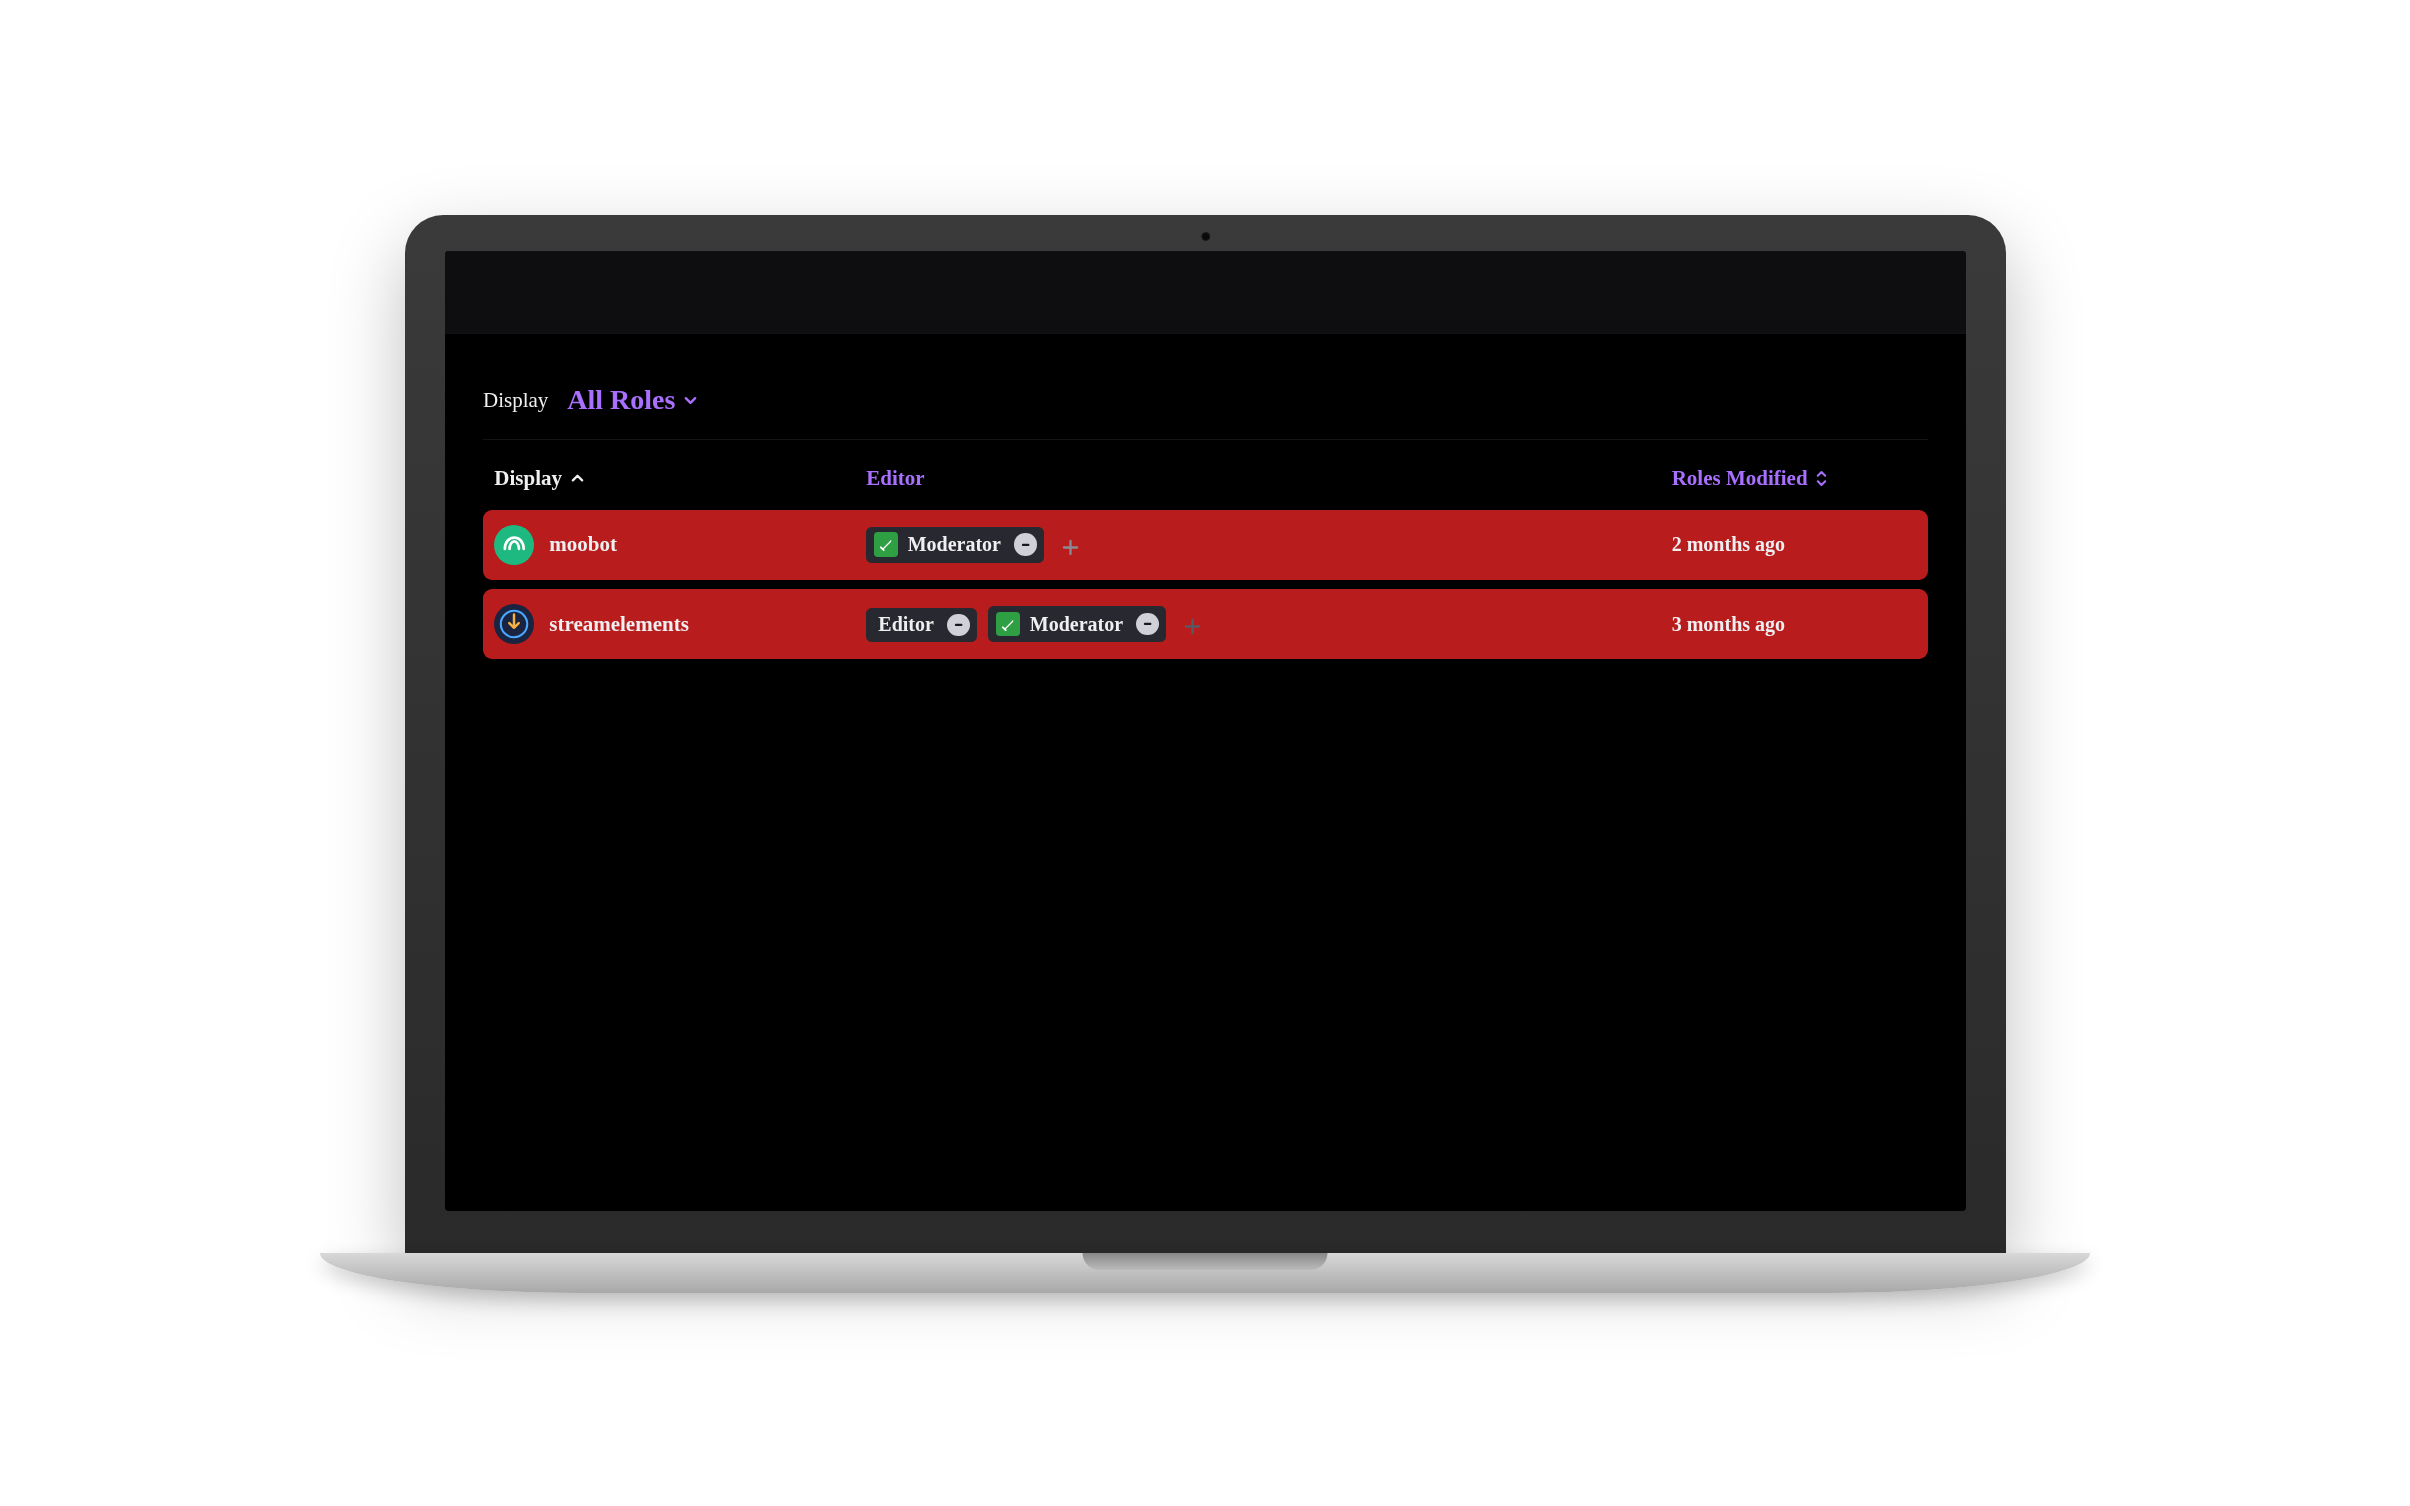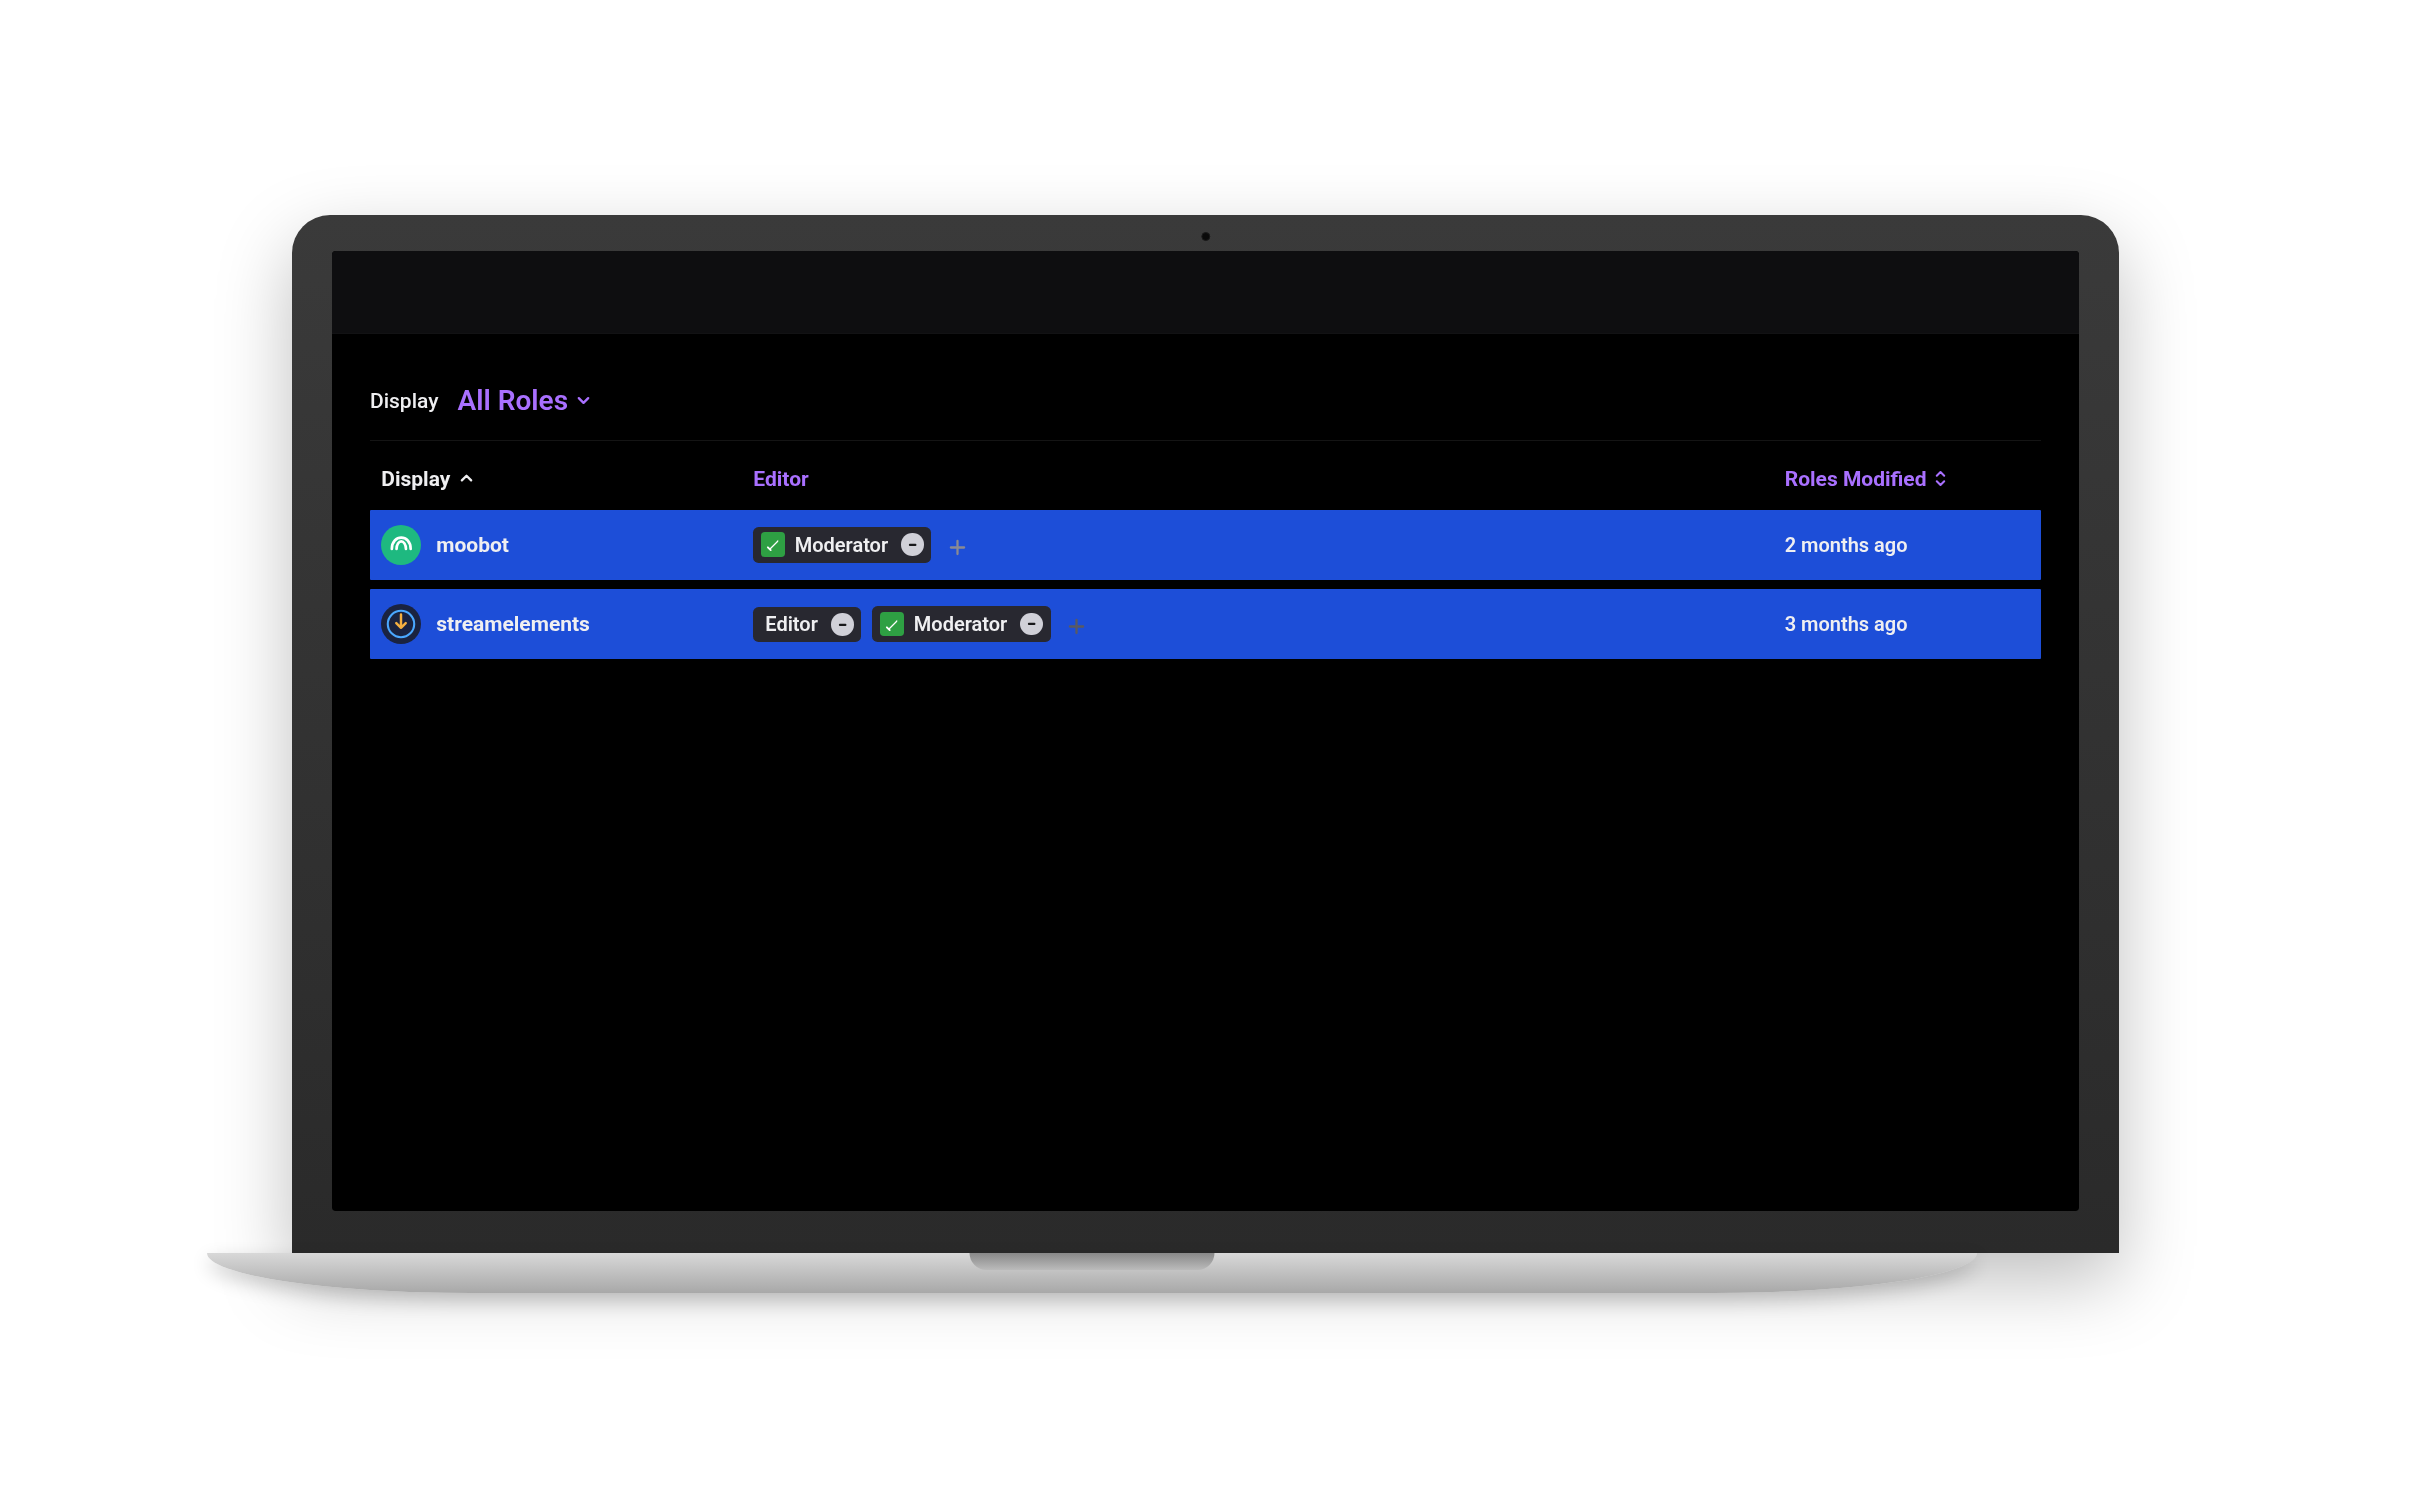--- a/index.html
+++ b/index.html
@@ -12,22 +12,23 @@
       background: #ffffff;
       font-family: -apple-system, BlinkMacSystemFont, "Segoe UI", Roboto, Helvetica, Arial, sans-serif;
       width: 2411px;
       height: 1507px;
       display: flex;
       align-items: center;
       justify-content: center;
     }
     
     .laptop-frame {
-      width: 1827px;
+      width: 1601px;
       position: relative;
+      font-family: Liberation Serif, serif;
     }
     
     .laptop-screen-outer {
       background: linear-gradient(180deg, #3a3a3a 0%, #2a2a2a 100%);
       border-radius: 38px 38px 0 0;
       padding: 36px 40px 42px 40px;
       box-shadow: 0 28px 75px rgba(0,0,0,0.25);
       position: relative;
     }
     
@@ -145,22 +146,22 @@
       gap: 7.5px;
       font-size: 21px;
       font-weight: 700;
       color: #a970ff;
       cursor: pointer;
     }
     
     .table-row {
       display: flex;
       align-items: center;
-      background: #1d4ed8;
-      border-radius: 1px;
+      background: #b91c1c;
+      border-radius: 9px;
       padding: 15px 11.3px;
       margin-bottom: 9.4px;
     }
     
     .user-cell {
       width: 372px;
       display: flex;
       align-items: center;
       gap: 15px;
     }

